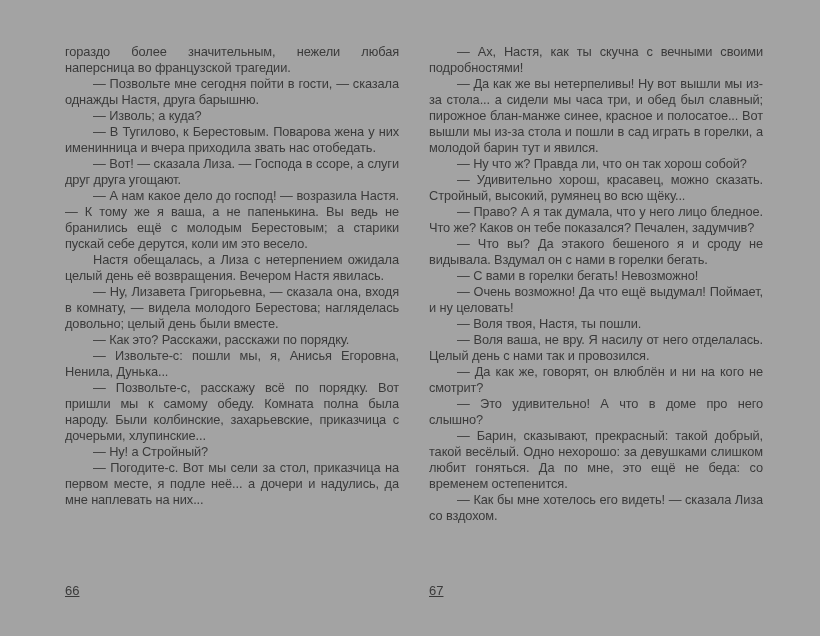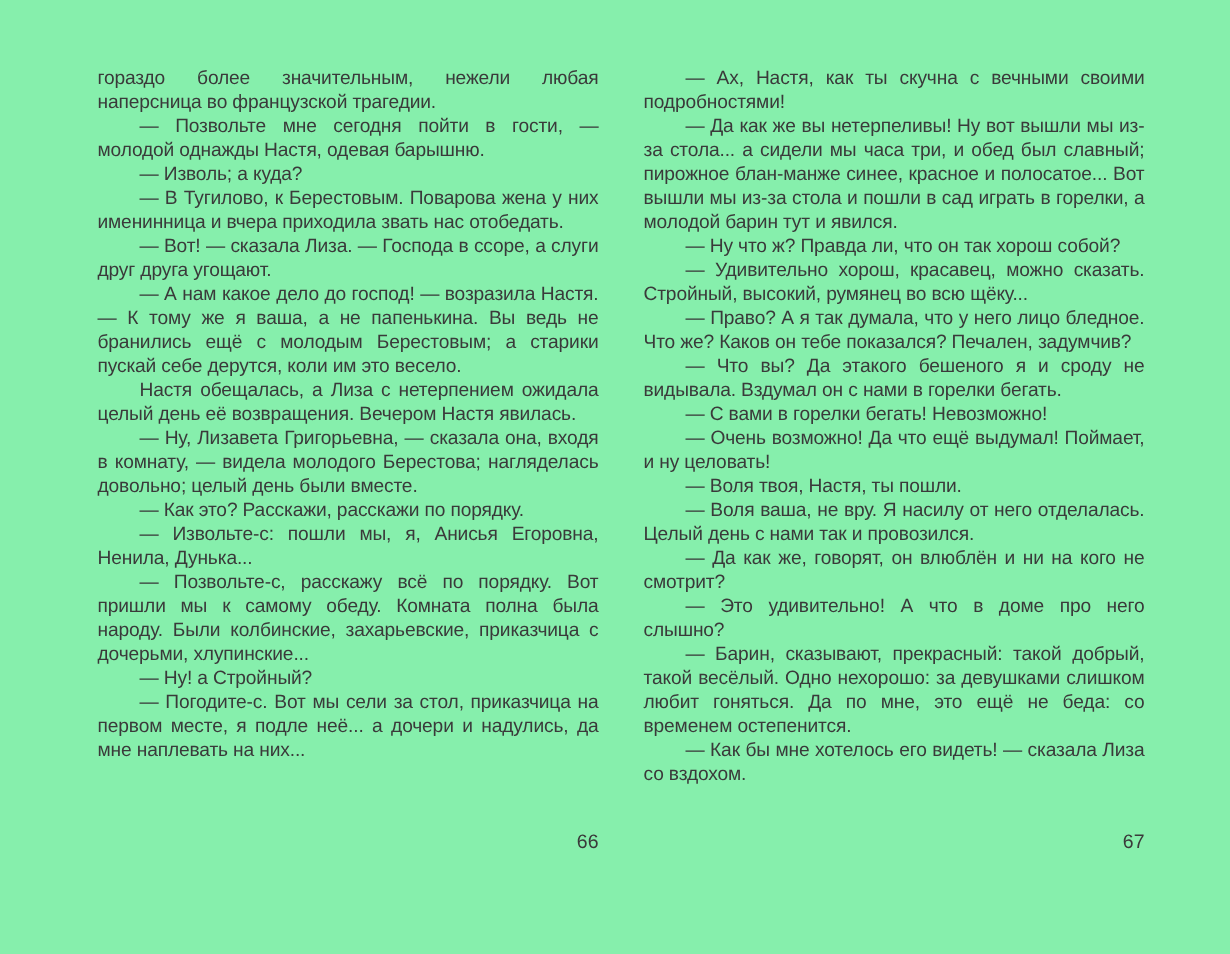--- a/index.html
+++ b/index.html
@@ -4,21 +4,21 @@
 <style>
   html, body {
     margin: 0;
     padding: 0;
     background: #ffffff;
   }
   .spread {
     position: relative;
     width: 820px;
     height: 636px;
-    background: #86efac;
+    background: #a3a3a3;
     overflow: hidden;
     font-family: "Liberation Sans", sans-serif;
   }
   .page {
     position: absolute;
     top: 0;
     height: 636px;
   }
   .page-left  { left: 65px;  width: 334px; }
   .page-right { left: 429px; width: 334px; }
@@ -34,37 +34,38 @@
     line-height: 16px;
     letter-spacing: -0.1px;
     text-align: justify;
     color: #3a3a3a;
     hyphens: auto;
     -webkit-hyphens: auto;
   }
   p.para.indent { text-indent: 28px; }
   .page-number {
     position: absolute;
-    top: 553px;
+    top: 583px;
     left: 0;
     width: 100%;
-    text-align: right;
+    text-align: left;
     font-size: 13px;
     line-height: 16px;
     color: #3a3a3a;
+    text-decoration: underline;
   }
 </style>
 </head>
 <body>
 
 <div class="spread">
   <div class="page page-left">
     <div class="page-text">
         <p class="para" lang="ru">гораздо более значительным, нежели любая наперсница во французской трагедии.</p>
-        <p class="para indent" lang="ru">— Позвольте мне сегодня пойти в гости, — молодой однажды Настя, одевая барышню.</p>
+        <p class="para indent" lang="ru">— Позвольте мне сегодня пойти в гости, — сказала однажды Настя, друга барышню.</p>
         <p class="para indent" lang="ru">— Изволь; а куда?</p>
         <p class="para indent" lang="ru">— В Тугилово, к Берестовым. Поварова жена у них именинница и вчера приходила звать нас отобедать.</p>
         <p class="para indent" lang="ru">— Вот! — сказала Лиза. — Господа в ссоре, а слуги друг друга угощают.</p>
         <p class="para indent" lang="ru">— А нам какое дело до господ! — возразила Настя. — К тому же я ваша, а не папенькина. Вы ведь не бранились ещё с молодым Берестовым; а старики пускай себе дерутся, коли им это весело.</p>
         <p class="para indent" lang="ru">Настя обещалась, а Лиза с нетерпением ожидала целый день её возвращения. Вечером Настя явилась.</p>
         <p class="para indent" lang="ru">— Ну, Лизавета Григорьевна, — сказала она, входя в комнату, — видела молодого Берестова; нагляделась довольно; целый день были вместе.</p>
         <p class="para indent" lang="ru">— Как это? Расскажи, расскажи по порядку.</p>
         <p class="para indent" lang="ru">— Извольте-с: пошли мы, я, Анисья Егоровна, Ненила, Дунька...</p>
         <p class="para indent" lang="ru">— Позвольте-с, расскажу всё по порядку. Вот пришли мы к самому обеду. Комната полна была народу. Были колбинские, захарьевские, приказчица с дочерьми, хлупинские...</p>
         <p class="para indent" lang="ru">— Ну! а Стройный?</p>

